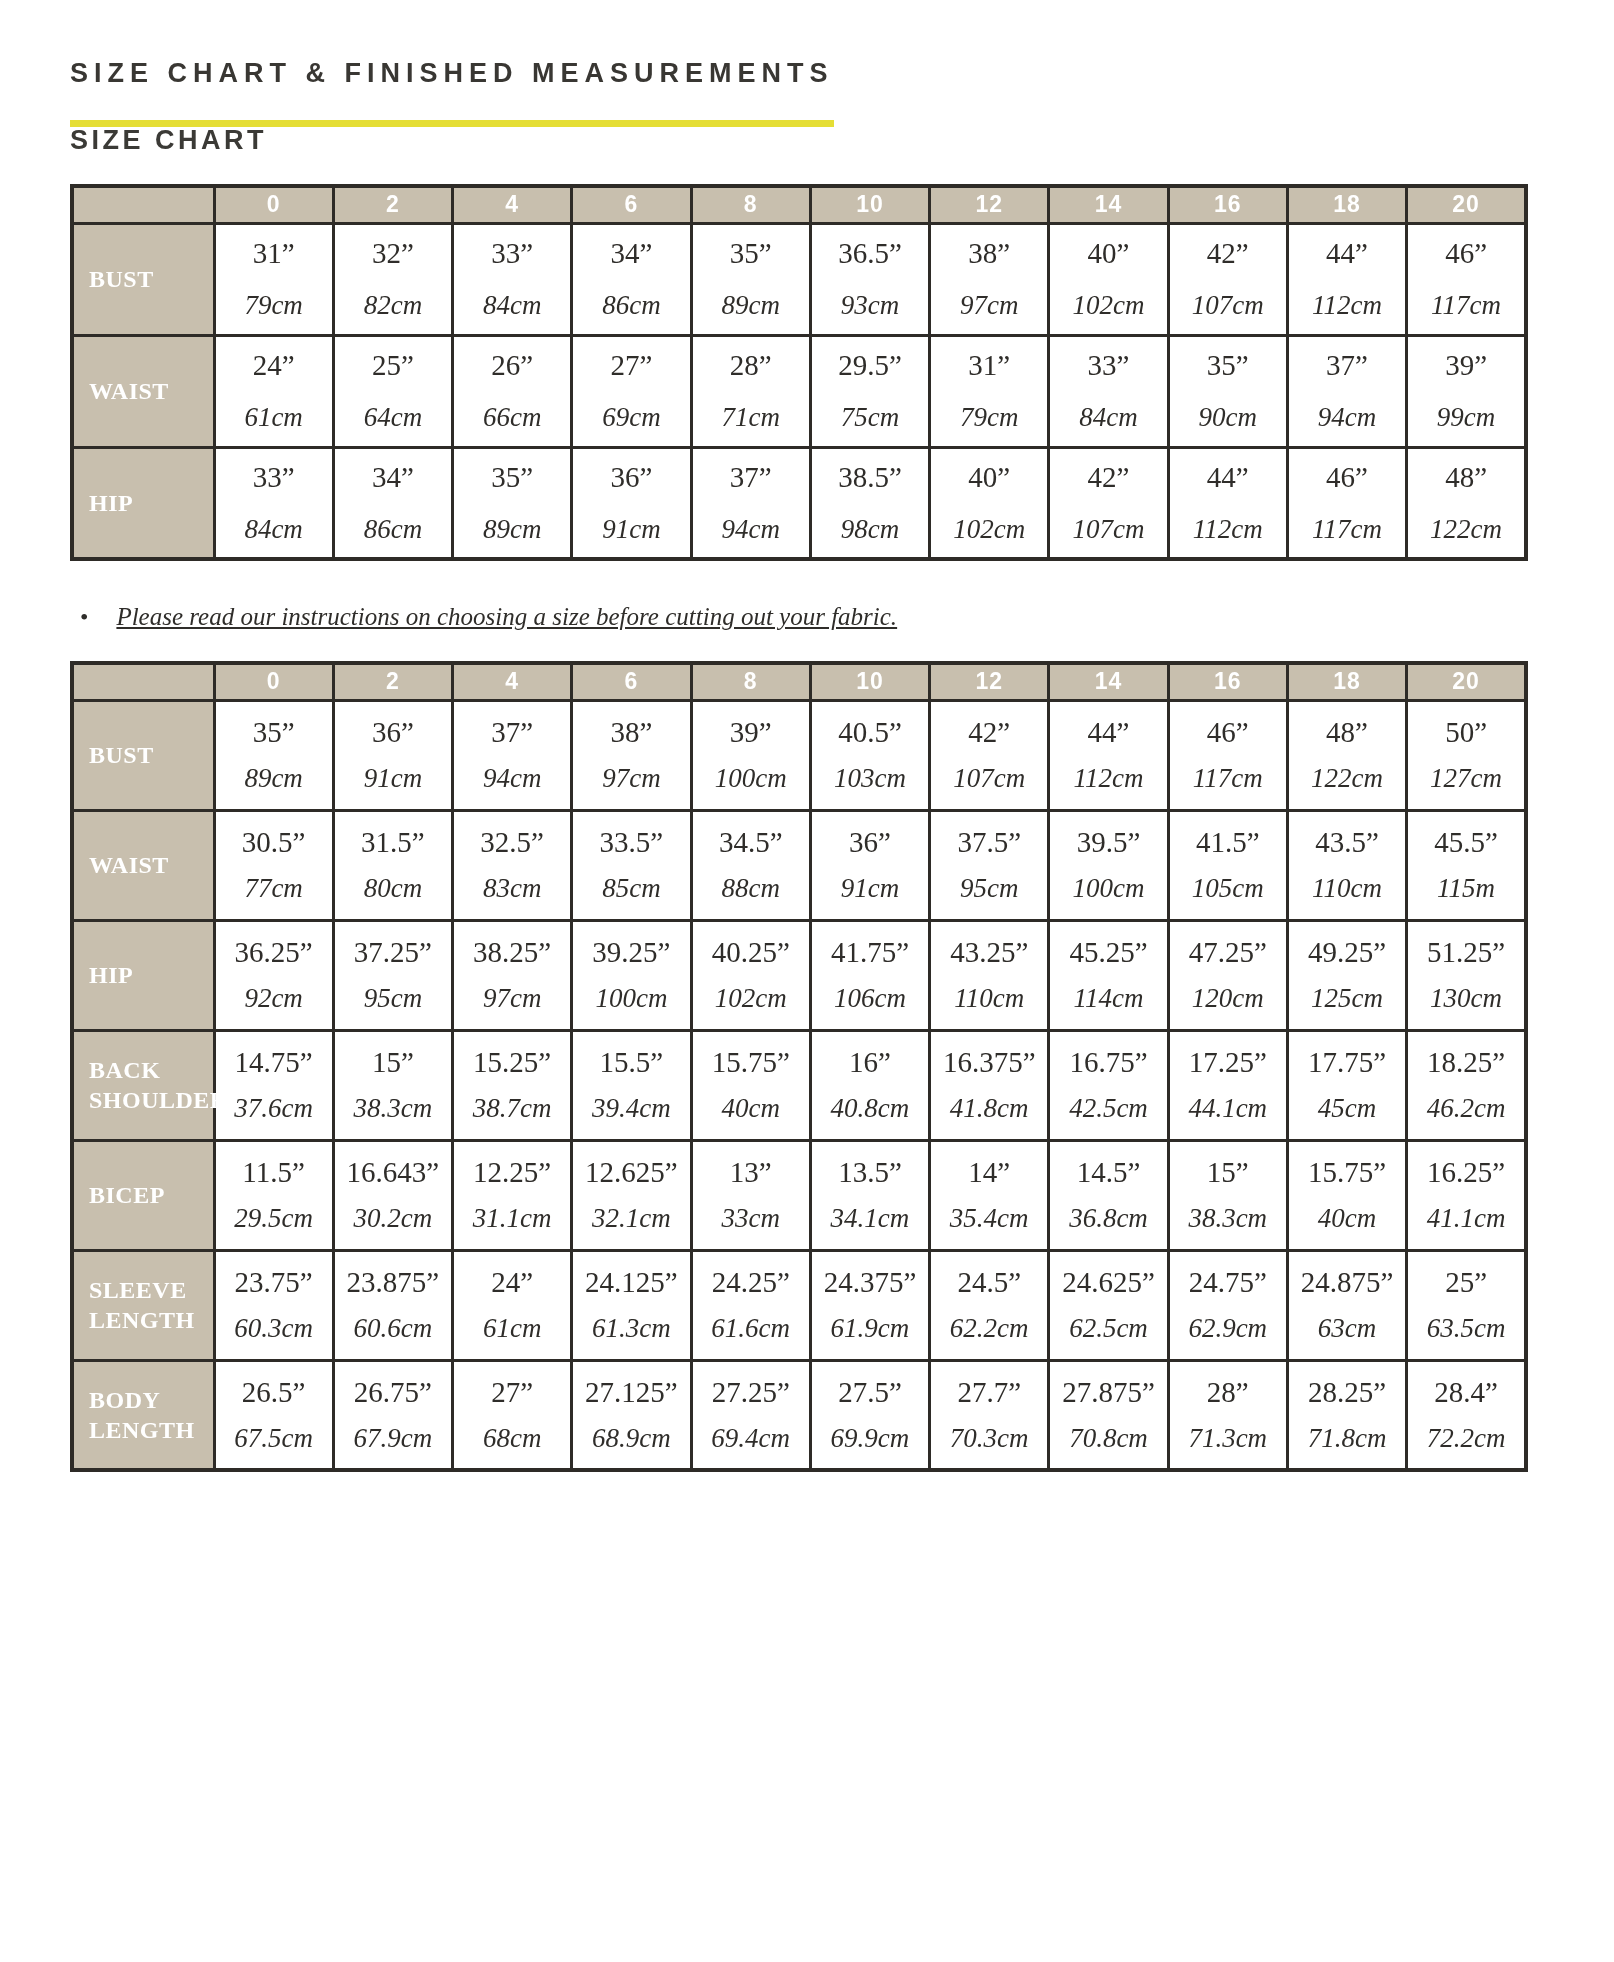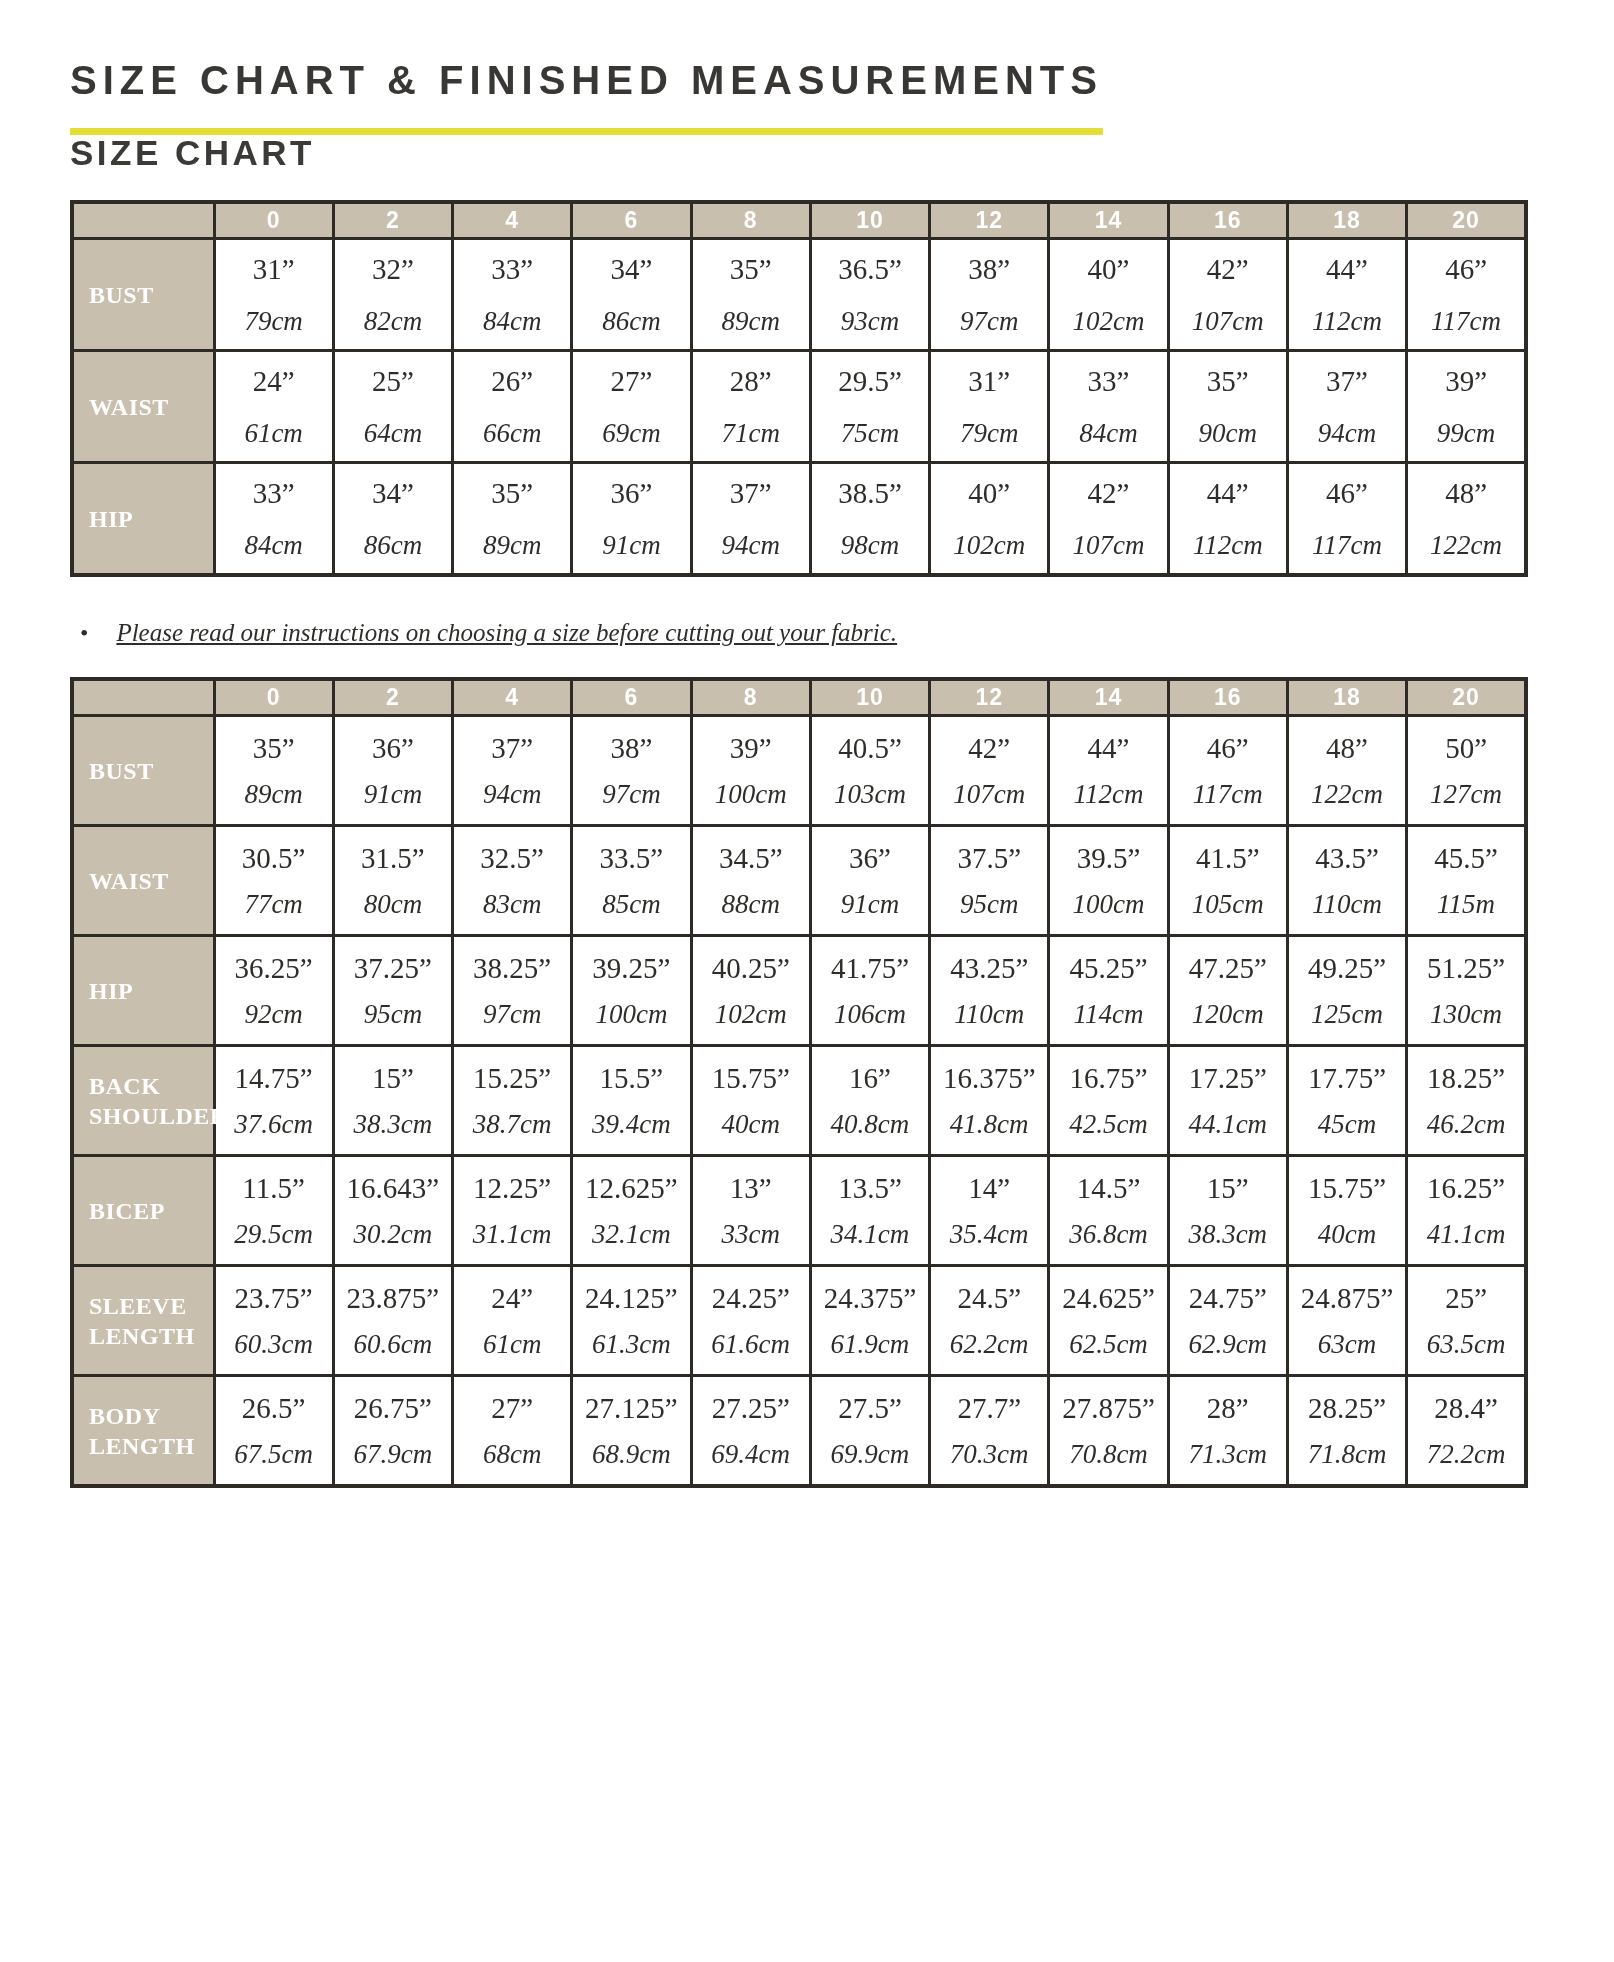--- a/index.html
+++ b/index.html
@@ -15,31 +15,31 @@
     width:1614px;height:1962px;
     padding:58px 70px 0 70px;
     background:#ffffff;
     font-family:"Liberation Sans",sans-serif;
     color:var(--ink);
     overflow:hidden;
   }
   h1.page-title{
     margin:0;
     display:inline-block;
-    font-size:40px;
+    font-size:27px;
     font-weight:bold;
     letter-spacing:6px;
     line-height:1.12;
     color:#393733;
-    padding-bottom:25px;
+    padding-bottom:32px;
     border-bottom:7px solid var(--accent);
   }
   h2.section-heading{
     margin:0;
-    font-size:35px;
+    font-size:27px;
     font-weight:bold;
     letter-spacing:3.5px;
     line-height:1;
     color:#3b3a36;
   }
   .size-chart-heading{margin-top:100px;}
   .finished-heading{margin-top:212px;}
 
   table.meas-table{
     border-collapse:collapse;

